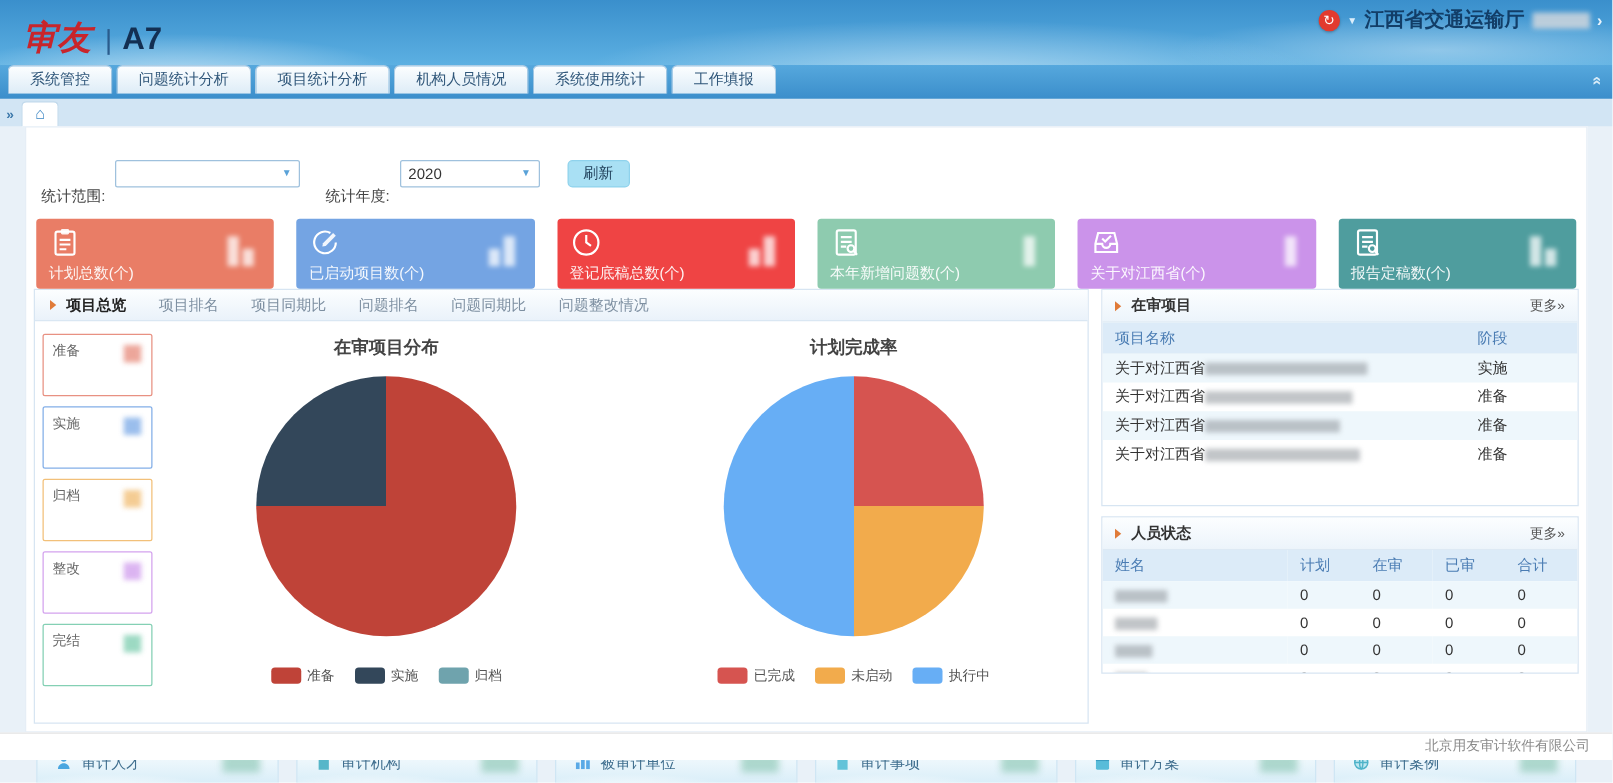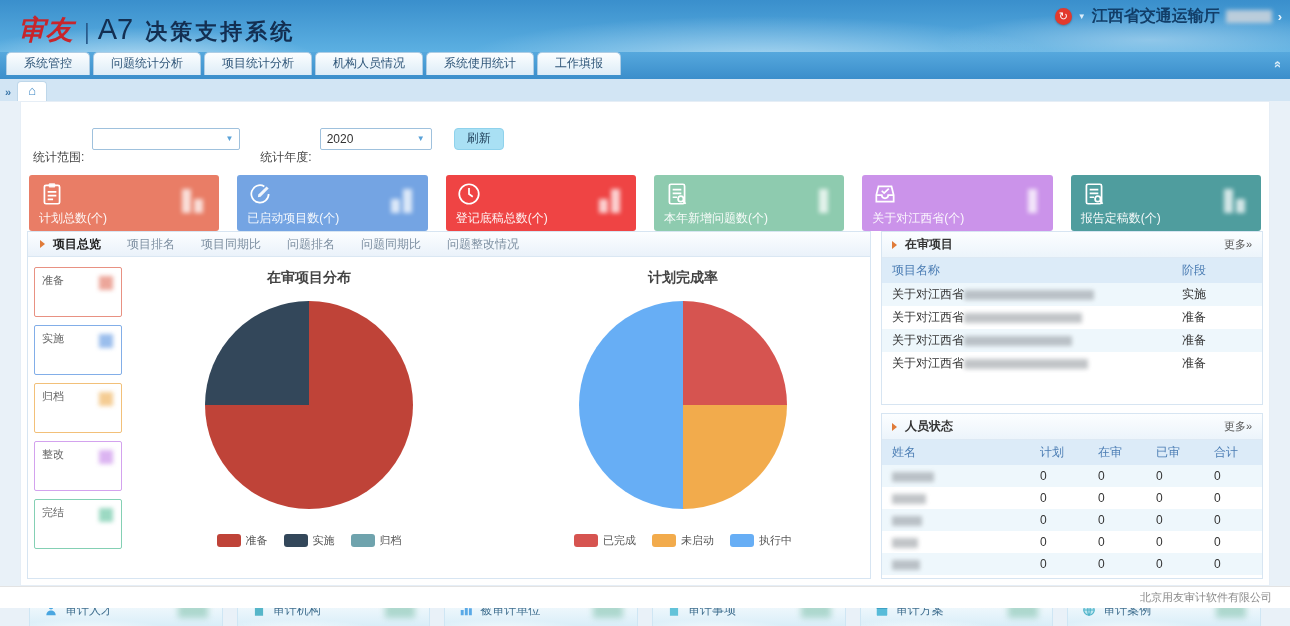--- a/index.html
+++ b/index.html
@@ -9,21 +9,21 @@
   
   .header { height:52px; position:relative;
     background:
       radial-gradient(ellipse 260px 50px at 140px 62px, rgba(255,255,255,.55), transparent 70%),
       radial-gradient(ellipse 420px 60px at 760px 58px, rgba(255,255,255,.45), transparent 70%),
       radial-gradient(ellipse 300px 40px at 1150px 40px, rgba(255,255,255,.35), transparent 70%),
       linear-gradient(180deg,#3a8fcc,#5cb0e2); }
   .brand { position:absolute; left:18px; top:12px; display:flex; align-items:baseline; }
   .logo { color:#c8252b; font-size:27px; font-weight:bold; font-style:italic; letter-spacing:1px; }
   .brand-div { color:#2a5c8d; font-size:22px; margin:0 8px 0 10px; font-weight:normal; }
-  .product { color:#132f52; font-size:29px; font-weight:normal; margin-right:12px; }
+  .product { color:#132f52; font-size:25px; font-weight:bold; margin-right:0; }
   .sys-title { color:#132f52; font-size:22px; font-weight:bold; letter-spacing:3px; }
   .userbox { position:absolute; right:8px; top:6px; display:flex; align-items:center; gap:6px; }
   .ref-circle { width:17px; height:17px; border-radius:50%; background:#e23a2e; color:#fff; font-size:11px;
     display:flex; align-items:center; justify-content:center; box-shadow:0 1px 2px rgba(0,0,0,.25); }
   .caret { color:#dceefb; font-size:8px; }
   .org { color:#123e68; font-size:16px; font-weight:bold; }
   .fwd { color:#eaf5fd; font-size:13px; font-weight:bold; }
 
   
   .tabstrip { height:27px; background:linear-gradient(180deg,#56a8dd,#3b8ecb); display:flex; align-items:flex-start; padding-left:6px; position:relative; }
@@ -77,21 +77,21 @@
   .pie-title { font-size:14px; font-weight:bold; color:#444; margin-top:12px; }
   .pie { width:208px; height:208px; border-radius:50%; margin:14px auto 0; }
   .legend { display:flex; justify-content:center; gap:16px; margin-top:24px; font-size:11px; color:#555; }
   .litem { display:flex; align-items:center; gap:5px; }
   .sw { width:24px; height:13px; border-radius:3px; }
 
   
   .right-col { width:382px; display:flex; flex-direction:column; gap:8px; }
   .rpanel { border:1px solid #d7e5f2; background:#fff; overflow:hidden; }
   .rpanel.projects { height:174px; }
-  .rpanel.personnel { height:166px; }
+  .rpanel.personnel { height:126px; }
   .rhead { height:26px; background:linear-gradient(180deg,#fcfeff,#ecf4fb); border-bottom:1px solid #dde9f4;
     display:flex; align-items:center; padding:0 10px; }
   .rtitle { font-size:12px; font-weight:bold; color:#333; }
   .more { margin-left:auto; font-size:11px; color:#555; cursor:pointer; }
   table { width:100%; border-collapse:collapse; font-size:12px; }
   th { background:#dcebf8; color:#4a7cb3; font-weight:normal; text-align:left; padding:4px 10px; height:22px; }
   td { padding:3px 10px; height:22px; color:#333; }
   tr:nth-child(odd) td { background:#eef7fc; }
   .num { text-align:left; width:58px; }
   .redact { display:inline-block; background:#8f959b; opacity:.55; filter:blur(2px); border-radius:1px; height:10px; vertical-align:middle; }
@@ -111,21 +111,20 @@
   svg { display:block; }
 </style>
 </head>
 <body>
 
 <div class="header">
   <div class="brand">
     <span class="logo">审友</span>
     <span class="brand-div">|</span>
     <span class="product">A7</span>
-    <span class="sys-title">决策支持系统</span>
   </div>
   <div class="userbox">
     <span class="ref-circle">↻</span>
     <span class="caret">▼</span>
     <span class="org">江西省交通运输厅</span>
     <span class="redact" style="width:46px;height:13px;background:#cfd6dd;opacity:.85"></span>
     <span class="fwd">›</span>
   </div>
 </div>
 

